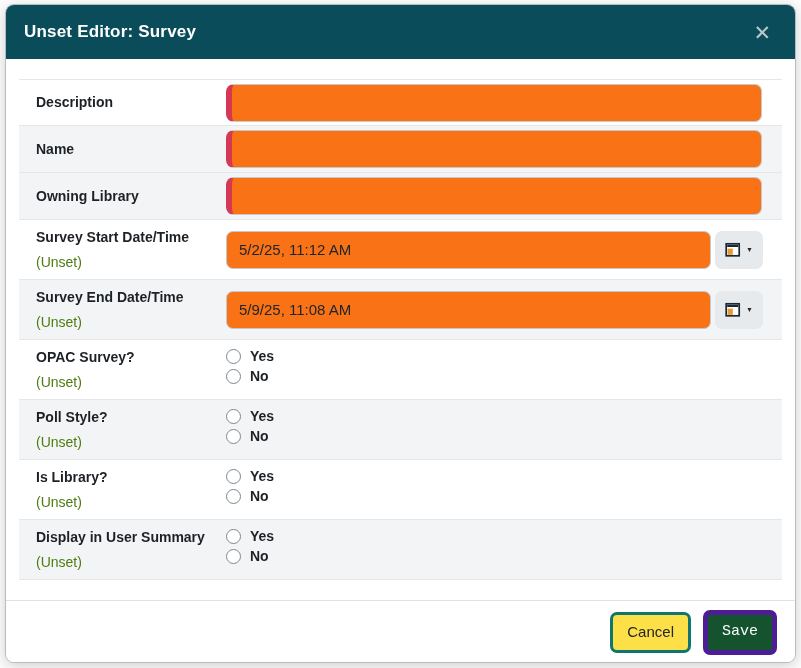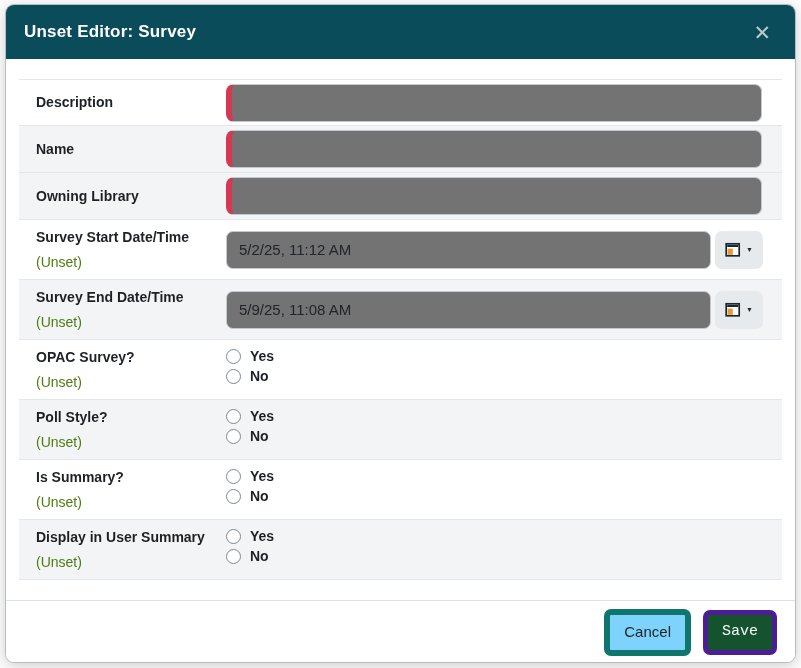--- a/index.html
+++ b/index.html
@@ -92,21 +92,21 @@
   }
   .control-col.top { align-items: flex-start; padding-top: 8px; text-align: center; }
   input.text-input {
     width: 100%;
     height: 38px;
     border: 1px solid #c3c9ce;
     border-radius: 7px;
     font-size: 15px;
     color: #212529;
     padding: 0 12px;
-    background: #737373;
+    background: #f97316;
     font-family: "Liberation Sans", sans-serif;
     outline: none;
   }
   input.invalid {
     border-left: 6px solid #d63853;
     border-top-left-radius: 8px;
     border-bottom-left-radius: 8px;
   }
   input.date-input { width: 485px; flex: 0 0 auto; }
   .cal-btn {
@@ -152,22 +152,22 @@
   }
   .btn {
     font-family: "Liberation Sans", sans-serif;
     font-size: 15px;
     border-radius: 7px;
     padding: 8px 14px;
     cursor: pointer;
     line-height: 1.25;
   }
   .btn-cancel {
-    background: #7dd3fc;
-    border: 6px solid #0f766e;
+    background: #fde047;
+    border: 3px solid #0f766e;
     color: #212529;
   }
   .btn-save {
     background: #14532d;
     border: 5px solid #4c1d95;
     color: #f6fafb;
     font-family: Liberation Mono, monospace;
   }
 </style>
 </head>
@@ -282,21 +282,21 @@
           <label class="radio-line">
             <span class="radio-circle"></span>
             <span class="radio-text">No</span>
           </label>
         </div>
       </div>
     </div>
 
     <div class="frow h-tall">
       <div class="label-col">
-        <span class="field-label">Is Summary?</span>
+        <span class="field-label">Is Library?</span>
         <a class="unset-link">(Unset)</a>
       </div>
       <div class="control-col top">
         <div class="radio-group">
           <label class="radio-line">
             <span class="radio-circle"></span>
             <span class="radio-text">Yes</span>
           </label>
           <label class="radio-line">
             <span class="radio-circle"></span>

